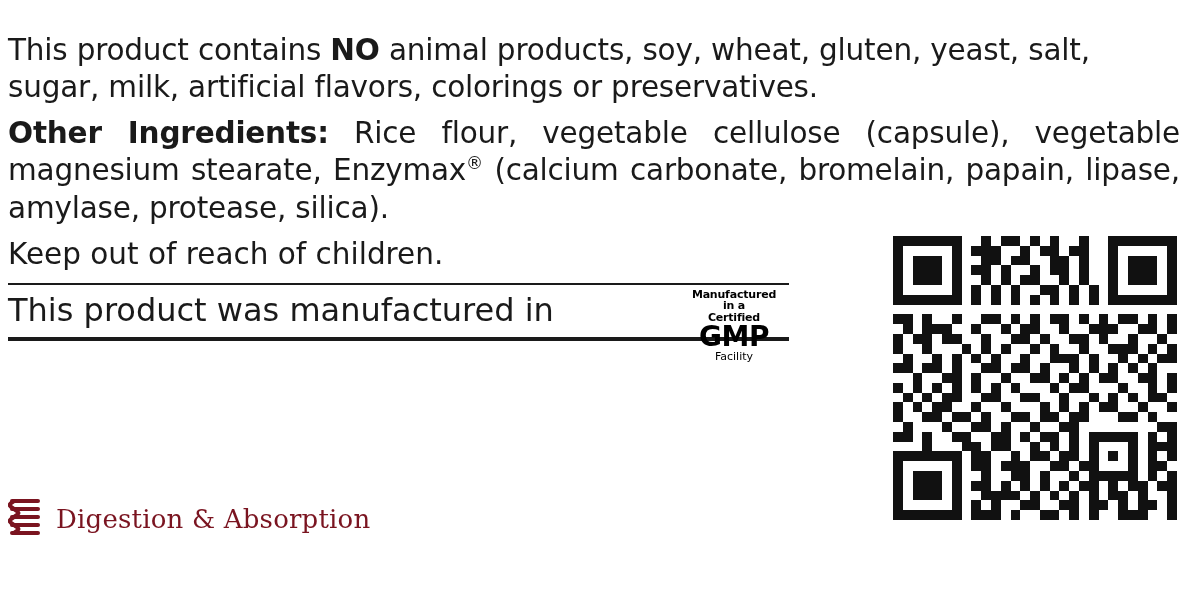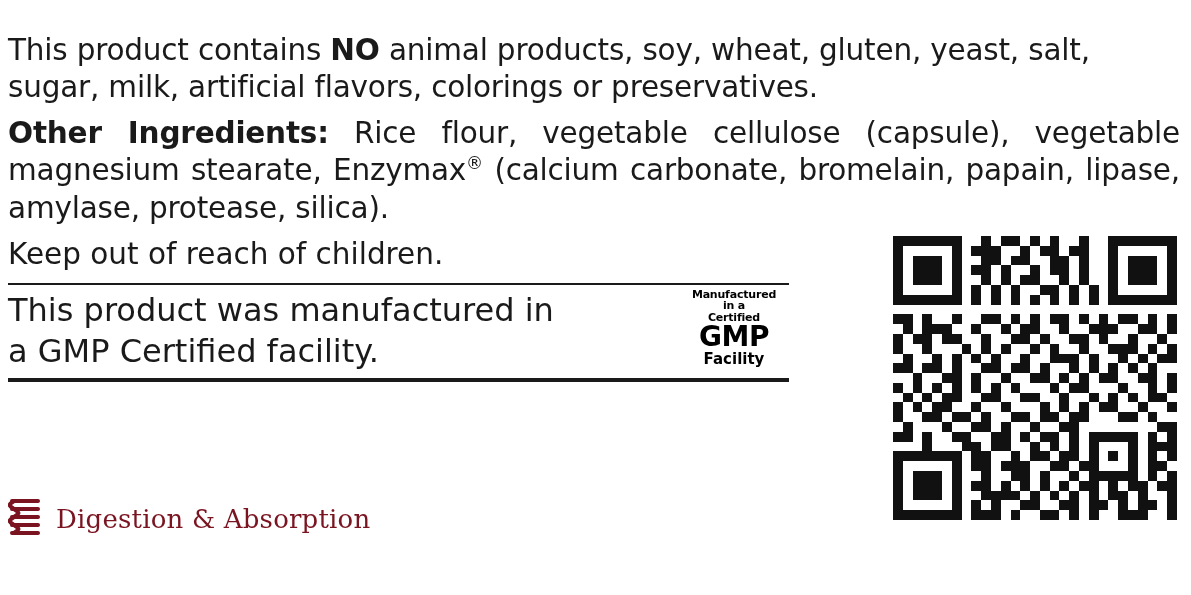--- a/index.html
+++ b/index.html
@@ -79,22 +79,22 @@
     line-height: 1.05;
     letter-spacing: -0.2px;
   }
   .gmp-main {
     font-size: 28px;
     font-weight: bold;
     line-height: 1.0;
     letter-spacing: -0.5px;
   }
   .gmp-bottom {
-    font-size: 15px;
-    font-weight: bold;
+    font-size: 11px;
+    font-weight: normal;
     line-height: 1.1;
   }
   .block-tm {
     width: 781px;
     padding: 6px 0 6px 0;
   }
   .tm-text {
     font-size: 29.5px;
     line-height: 1.28;
     text-align: justify;
@@ -141,21 +141,20 @@
     <p class="para justify"><span class="bold">Other Ingredients:</span><span> Rice flour, vegetable cellulose (capsule), vegetable magnesium stearate, Enzymax</span><sup class="reg">®</sup><span> (calcium carbonate, bromelain, papain, lipase, amylase, protease, silica).</span></p>
 
 
     <p class="short-line" style="margin-bottom:9px;">Keep out of reach of children.</p>
 
     <hr class="rule">
 
     <div class="block-gmp">
       <div class="gmp-text">
         <div>This product was manufactured in</div>
-        <div>a GMP Certified facility.</div>
       </div>
       <div class="gmp-stamp">
         <div class="gmp-top">Manufactured</div>
         <div class="gmp-top">in a</div>
         <div class="gmp-top">Certified</div>
         <div class="gmp-main">GMP</div>
         <div class="gmp-bottom">Facility</div>
       </div>
     </div>
 

